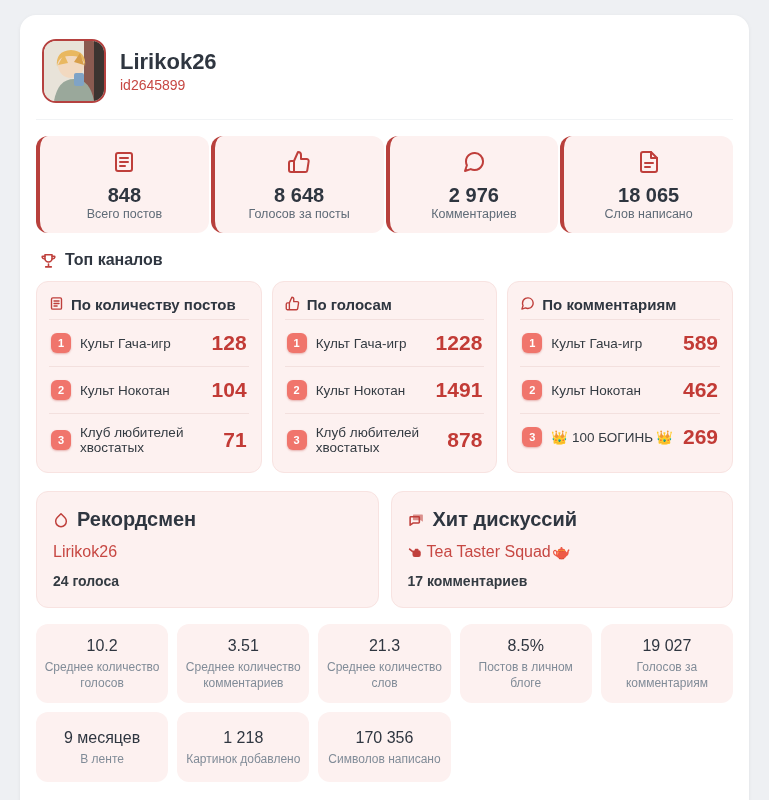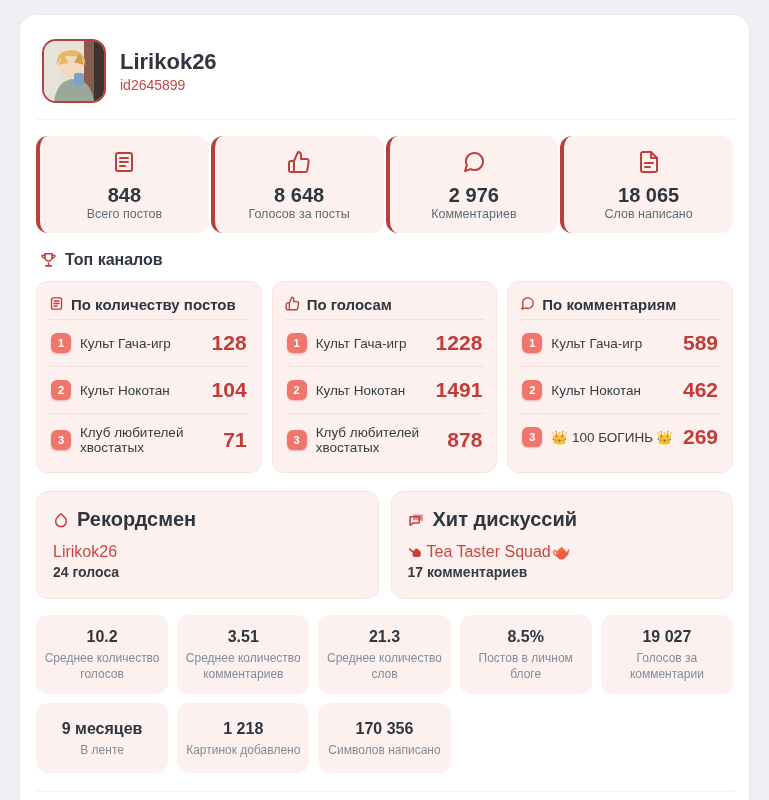--- a/index.html
+++ b/index.html
@@ -14,44 +14,44 @@
   .profile-id { font-size:14px; color:#c74843; margin-top:2px; }
 
   
   .summary-row { display:grid; grid-template-columns:repeat(4,1fr); gap:2px; margin:16px 0 6px; }
   .summary-card { background:#fdf1f0; border-radius:12px; border-left:4px solid #b8403c; padding:14px 8px 12px; text-align:center; }
   .summary-card .icon { height:26px; margin-bottom:8px; }
   .summary-value { font-size:20px; font-weight:bold; color:#2f3640; }
   .summary-label { font-size:12.5px; color:#5f6b77; margin-top:0; }
 
   
-  .section-title { display:flex; gap:8px; margin:18px 4px 12px; font-size:16px; font-weight:bold; color:#2f3640; }
+  .section-title { display:flex; align-items:center; gap:8px; margin:18px 4px 12px; font-size:16px; font-weight:bold; color:#2f3640; }
 
   
   .top-row { display:grid; grid-template-columns:repeat(3,1fr); gap:10px; }
   .top-card { background:#fdf1f0; border:1px solid #f8e3e1; border-radius:12px; padding:14px 12px 6px; }
   .top-card-title { display:flex; align-items:flex-start; gap:7px; font-size:15px; font-weight:bold; color:#2f3640; margin-bottom:6px; }
   .rank-row { display:flex; align-items:center; gap:9px; padding:11px 2px; border-top:1px solid #f3e0de; }
   .rank-row:first-of-type { border-top:none; }
   .rank-badge { width:20px; height:20px; border-radius:6px; background:#f0756c; box-shadow:0 1px 2px rgba(190,60,55,.35); color:#fff; font-size:11px; font-weight:bold; display:flex; align-items:center; justify-content:center; flex:0 0 auto; }
   .rank-name { font-size:13.5px; color:#343b42; flex:1 1 auto; cursor:pointer; }
   .rank-value { font-size:21px; font-weight:bold; color:#c23b36; }
 
   
   .records-row { display:grid; grid-template-columns:1fr 1fr; gap:12px; margin-top:18px; }
   .record-card { background:#fdf1f0; border:1px solid #f8e3e1; border-radius:12px; padding:16px 16px 18px; }
   .record-title { display:flex; align-items:center; gap:8px; font-size:20px; font-weight:bold; color:#2f3640; margin-bottom:12px; }
   .record-link { display:flex; align-items:center; gap:2px; font-size:16px; color:#c74843; cursor:pointer; }
   .record-emoji { font-size:15px; color:#2f3640; }
-  .record-sub { font-size:14px; font-weight:bold; color:#343b42; margin-top:3px; }
+  .record-sub { font-size:14px; font-weight:bold; color:#343b42; margin-top:12px; }
 
   
   .mini-grid { display:grid; grid-template-columns:repeat(5,1fr); gap:9px; margin-top:16px; }
   .mini-card { background:#fdf1f0; border-radius:12px; padding:13px 6px 12px; text-align:center; min-height:70px; display:flex; flex-direction:column; justify-content:center; }
-  .mini-value { font-size:16px; font-weight:bold; color:#2f3640; }
+  .mini-value { font-size:16px; font-weight:normal; color:#2f3640; }
   .mini-label { font-size:12px; color:#818c98; margin-top:4px; line-height:1.35; }
 
   
   .footer-note { border-top:1px solid #f1f3f5; margin-top:18px; padding-top:14px; text-align:center; font-size:12px; color:#8a939c; }
 
   .ricon { display:inline-flex; }
   svg { display:block; }
 </style>
 </head>
 <body>
@@ -273,21 +273,21 @@
     <div class="mini-card">
       <div class="mini-value">21.3</div>
       <div class="mini-label">Среднее количество слов</div>
     </div>
     <div class="mini-card">
       <div class="mini-value">8.5%</div>
       <div class="mini-label">Постов в личном блоге</div>
     </div>
     <div class="mini-card">
       <div class="mini-value">19 027</div>
-      <div class="mini-label">Голосов за комментарии</div>
+      <div class="mini-label">Голосов за комментариям</div>
     </div>
     <div class="mini-card">
       <div class="mini-value">9 месяцев</div>
       <div class="mini-label">В ленте</div>
     </div>
     <div class="mini-card">
       <div class="mini-value">1 218</div>
       <div class="mini-label">Картинок добавлено</div>
     </div>
     <div class="mini-card">

